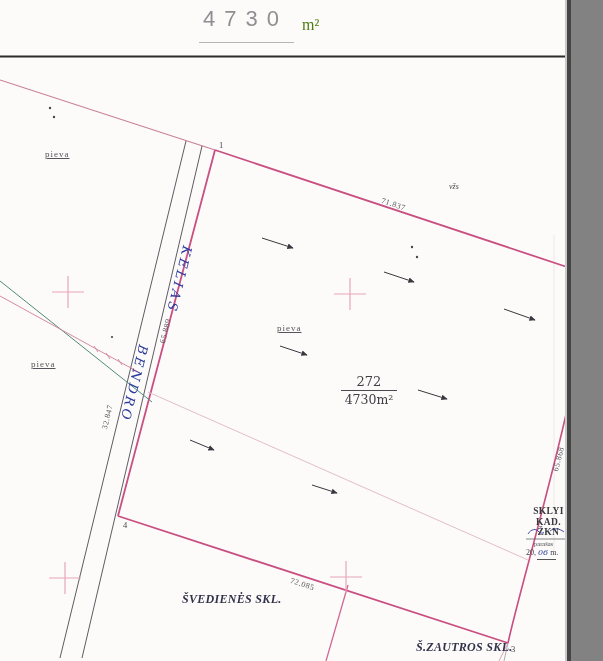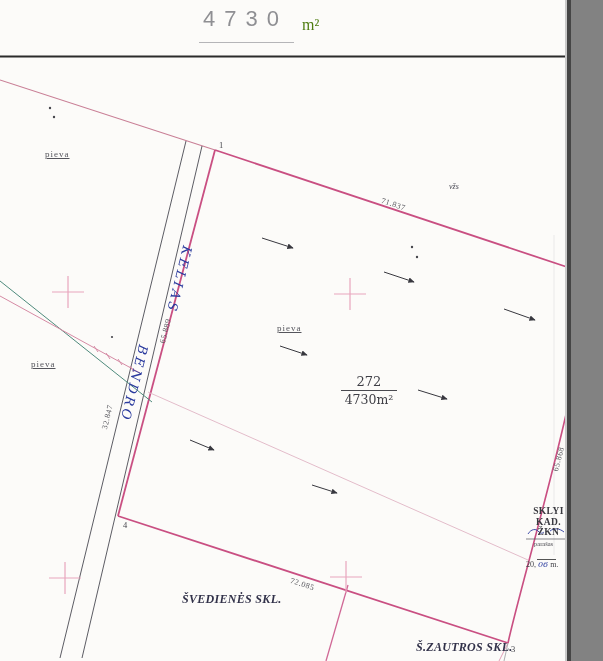--- a/index.html
+++ b/index.html
@@ -28,21 +28,21 @@
 
   .fraction { left:341px; top:374px; width:56px; text-align:center; color:#3f3f46;
               font-family:"DejaVu Serif", serif; }
   .frac-top { font-size:13px; border-bottom:1px solid #4a4a50; padding-bottom:1px; }
   .frac-bottom { font-size:12.5px; padding-top:1px; }
 
   
   .stamp { left:529px; top:494px; width:39px; text-align:center; font-weight:bold;
            font-size:9.5px; line-height:10.5px; color:#3a3a40; letter-spacing:0.4px;margin-top:12px; }
   .sig-label { left:534px; top:540px; font-size:6.5px; color:#4a4a50; }
-  .date-line { left:526px; top:548px; font-size:8px; color:#3f3f45;margin-top:12px; }
+  .date-line { left:526px; top:548px; font-size:8px; color:#3f3f45; }
   .date-hand { color:#2a3a9e; font-style:italic; font-family:"DejaVu Serif", serif; }
   .date-underline { left:537px; top:559px; width:19px; border-bottom:0.8px solid #555; }
 
   svg.map { position:absolute; left:0; top:0; }
 </style>
 </head>
 <body>
 
 <div class="page">
 

